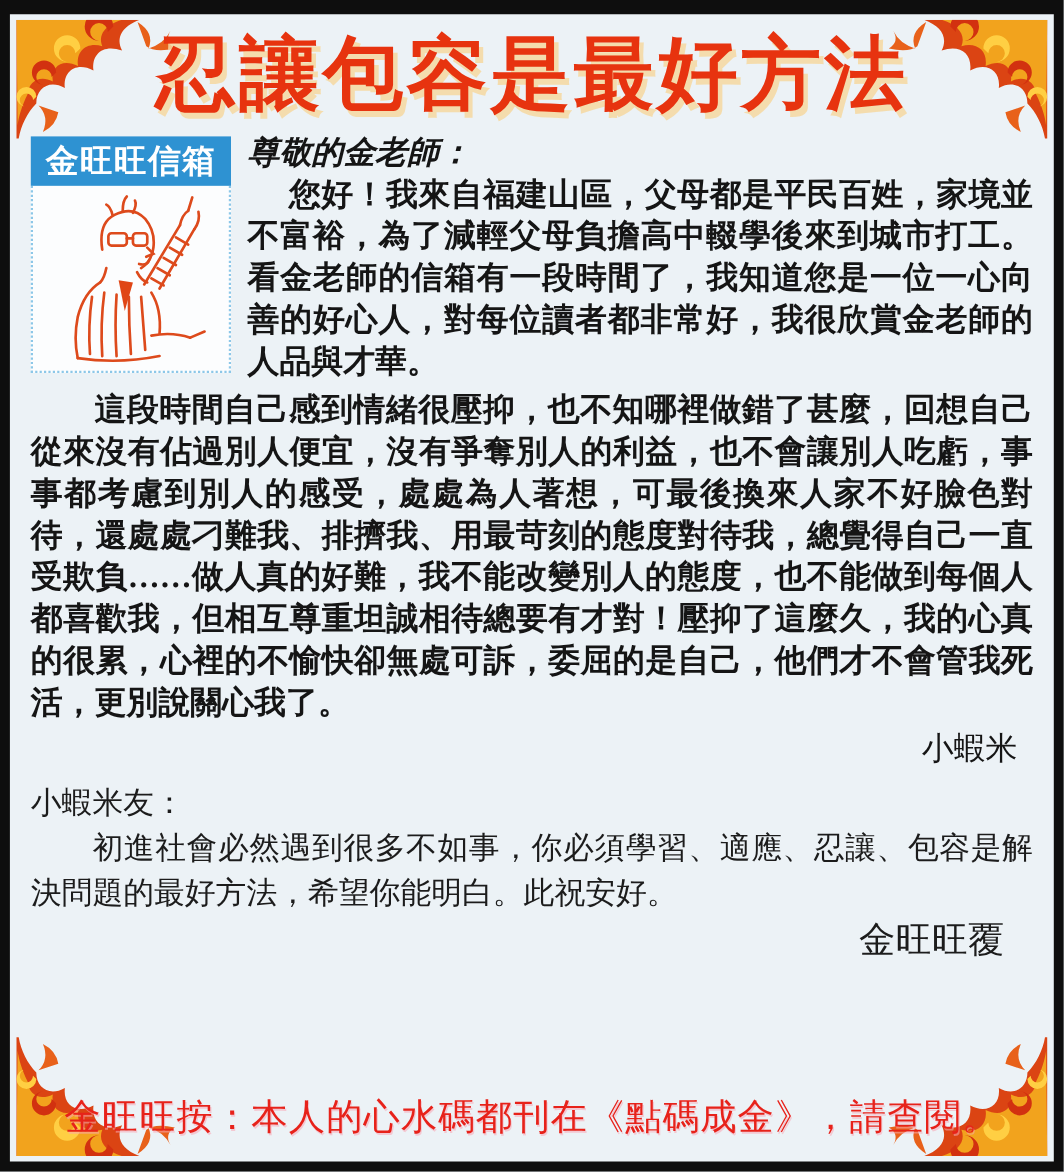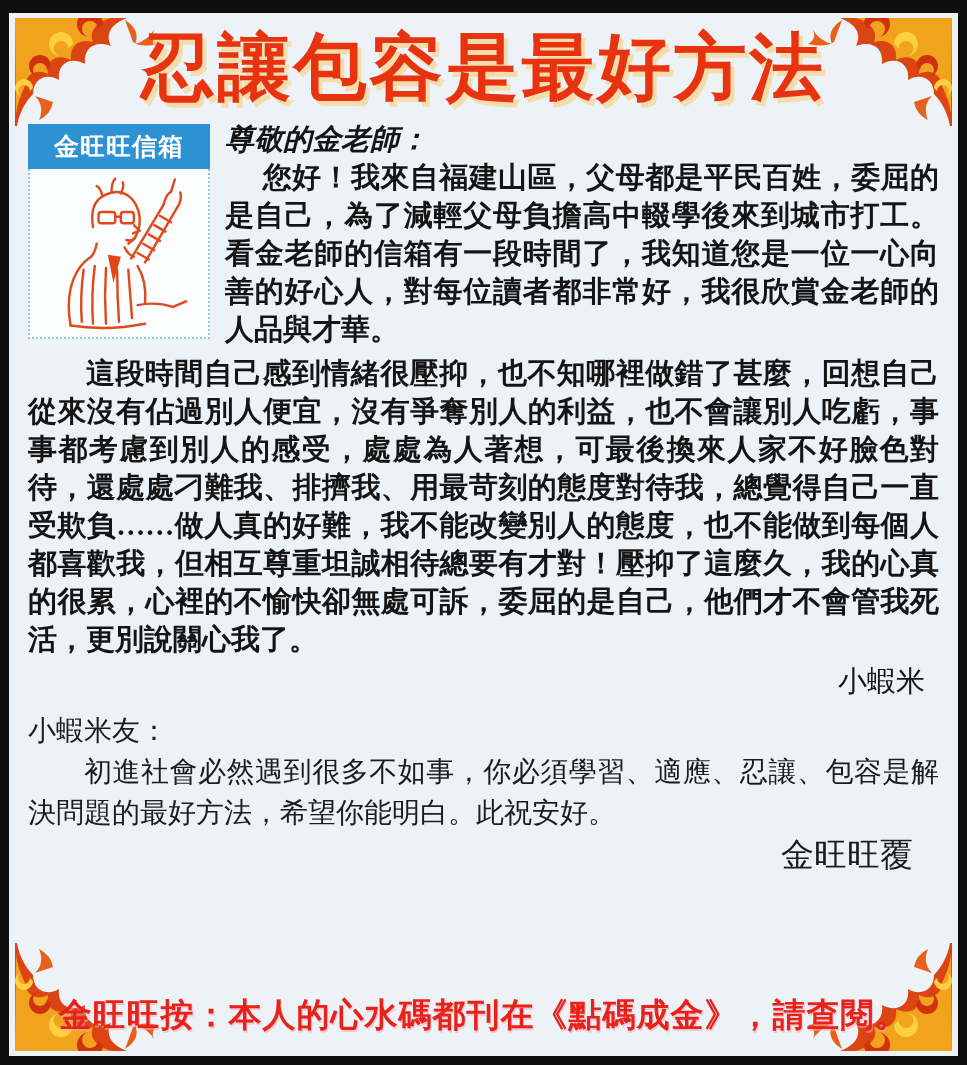--- a/index.html
+++ b/index.html
@@ -36,40 +36,40 @@
     font-size:29px;
     line-height:38px;
     text-align:justify;
     font-weight:600;
   }
   .logo-box{float:left;width:182px;margin:4px 15px 2px 0;}
   .logo-header{
     background:#2e92d2;color:#ffffff;
     text-align:center;
     font-family:"Liberation Sans","DejaVu Sans",sans-serif;
-    font-weight:bold;font-size:25px;line-height:45px;letter-spacing:1px;
+    font-weight:bold;font-size:30px;line-height:45px;letter-spacing:1px;
   }
   .logo-pic{
     background:#fcfdfe;
     border:2px dotted #8cc7e8;border-top:none;
     height:168px;
     display:flex;align-items:center;justify-content:center;
   }
   .salutation{margin:2px 0 0;font-style:italic;}
   .p1{text-indent:1.3em;margin:0 0 6px;}
   .p-indent{text-indent:2em;margin:0 0 4px;font-family:Liberation Serif, serif;}
   .sig-letter{text-align:right;padding-right:14px;margin:4px 0 10px;font-weight:400;}
   .reply{font-size:28px;line-height:41px;font-weight:400;color:#1c1c1c;}
   .reply .p-indent{margin:0;}
   .sig-reply{text-align:right;padding-right:26px;font-size:33px;margin-top:2px;}
   .footer-note{
     position:absolute;left:0;right:0;bottom:18px;z-index:2;
     text-align:center;
     color:#e7221a;
-    font-weight:700;
+    font-weight:400;
     font-size:33px;
     letter-spacing:1px;
     text-shadow:1px 2px 0 rgba(249,166,180,0.55);
   }
   .defs-hidden{position:absolute;width:0;height:0;overflow:hidden;}
 </style>
 </head>
 <body>
 
 <svg class="defs-hidden" aria-hidden="true">
@@ -141,21 +141,21 @@
               <path d="M94,104 q2,26 4,52"></path>
             <path d="M104,142 q20,-4 38,2"></path>
               <path d="M142,144 l14,-6"></path>
           </g>
         </svg>
       </div>
     </div>
 
     <div>
       <div class="salutation">尊敬的金老師：</div>
-      <p class="p1">您好！我來自福建山區，父母都是平民百姓，委屈的是自己，為了減輕父母負擔高中輟學後來到城市打工。看金老師的信箱有一段時間了，我知道您是一位一心向善的好心人，對每位讀者都非常好，我很欣賞金老師的人品與才華。</p>
+      <p class="p1">您好！我來自福建山區，父母都是平民百姓，家境並不富裕，為了減輕父母負擔高中輟學後來到城市打工。看金老師的信箱有一段時間了，我知道您是一位一心向善的好心人，對每位讀者都非常好，我很欣賞金老師的人品與才華。</p>
       <p class="p-indent">這段時間自己感到情緒很壓抑，也不知哪裡做錯了甚麼，回想自己從來沒有佔過別人便宜，沒有爭奪別人的利益，也不會讓別人吃虧，事事都考慮到別人的感受，處處為人著想，可最後換來人家不好臉色對待，還處處刁難我、排擠我、用最苛刻的態度對待我，總覺得自己一直受欺負……做人真的好難，我不能改變別人的態度，也不能做到每個人都喜歡我，但相互尊重坦誠相待總要有才對！壓抑了這麼久，我的心真的很累，心裡的不愉快卻無處可訴，委屈的是自己，他們才不會管我死活，更別說關心我了。</p>
       <div class="sig-letter">小蝦米</div>
     </div>
 
     <div class="reply">
       <div>小蝦米友：</div>
       <p class="p-indent">初進社會必然遇到很多不如事，你必須學習、適應、忍讓、包容是解決問題的最好方法，希望你能明白。此祝安好。</p>
       <div class="sig-reply">金旺旺覆</div>
     </div>
 

